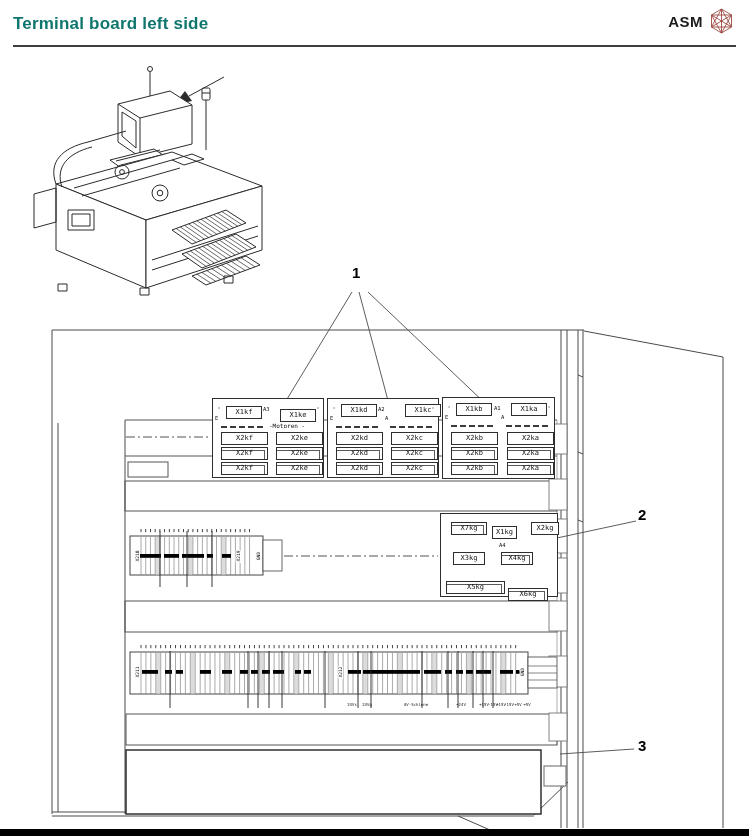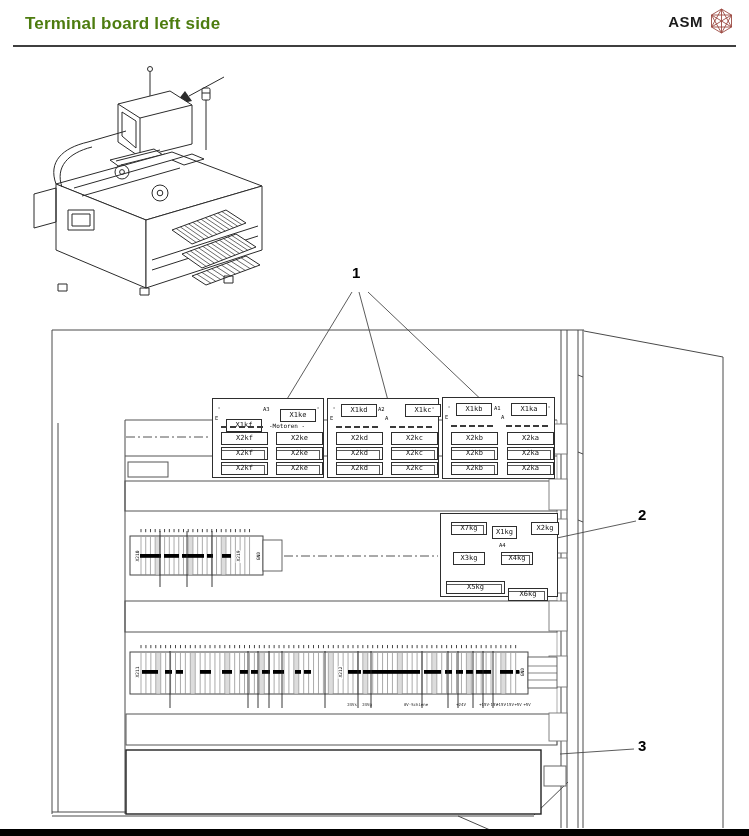--- a/index.html
+++ b/index.html
@@ -1,19 +1,19 @@
 <!DOCTYPE html>
 <html><head>
 <meta charset="utf-8">
 <style>
   html,body{margin:0;padding:0;}
   body{width:749px;height:836px;position:relative;background:#fff;overflow:hidden;
        font-family:"DejaVu Sans Mono",monospace;color:#111;}
   .abs{position:absolute;}
-  #page-title{left:25px;top:14px;font:bold 17px "Liberation Sans",sans-serif;color:#4d7c0f;letter-spacing:.2px;}
+  #page-title{left:13px;top:14px;font:bold 17px "Liberation Sans",sans-serif;color:#0f766e;letter-spacing:.2px;}
   #title-rule{left:13px;top:45px;width:723px;height:2px;background:#3f3f3f;}
   #brand{right:14px;top:7px;display:flex;align-items:center;gap:5px;}
   #brand .brand-text{font:600 15px "Liberation Sans",sans-serif;color:#1c1c1c;letter-spacing:.5px;}
   #diagram-svg,#machine-svg{position:absolute;left:0;top:0;}
   #machine-svg{left:22px;top:60px;}
   .panel{position:absolute;background:#fff;border:1.4px solid #2e2e2e;z-index:3;}
   .tbox{position:absolute;height:11px;border:1px solid #2e2e2e;background:#fff;
         font-size:7px;line-height:10px;text-align:center;white-space:nowrap;overflow:hidden;}
   .sh{z-index:1;}
   .sh::after{content:"";position:absolute;left:-4px;top:2px;width:100%;height:100%;
@@ -497,21 +497,21 @@
 
   <rect x="0" y="829" width="749" height="7" fill="#000"></rect>
 </svg>
 
 <div class="callout" style="left:352px;top:264px">1</div>
 <div class="callout" style="left:638px;top:506px">2</div>
 <div class="callout" style="left:638px;top:737px">3</div>
 
 <div class="panel" style="left:212px;top:398px;width:110px;height:78px">
   <span class="pd" style="left:4px;top:6px">-</span>
-  <div class="tbox" style="left:13px;top:20px;width:34px">X1kf</div>
+  <div class="tbox" style="left:13px;top:7px;width:34px">X1kf</div>
   <span class="plbl" style="left:50px;top:7px">A3</span>
   <div class="tbox" style="left:67px;top:10px;width:34px">X1ke</div>
   <span class="pd" style="left:103px;top:6px">-</span>
   <span class="plbl" style="left:2px;top:16px">E</span>
   <div class="dashseg" style="left:8px;top:27px;width:42px"></div>
   <span class="plbl" style="left:56px;top:24px;font-size:6px">-Motoren -</span>
   <div class="tbox" style="left:8px;top:33px;width:45px">X2kf</div>
   <div class="tbox" style="left:63px;top:33px;width:45px">X2ke</div>
   <div class="tbox sh" style="left:8px;top:48px;width:45px">X2kf</div>
   <div class="tbox sh" style="left:63px;top:48px;width:45px">X2ke</div>

